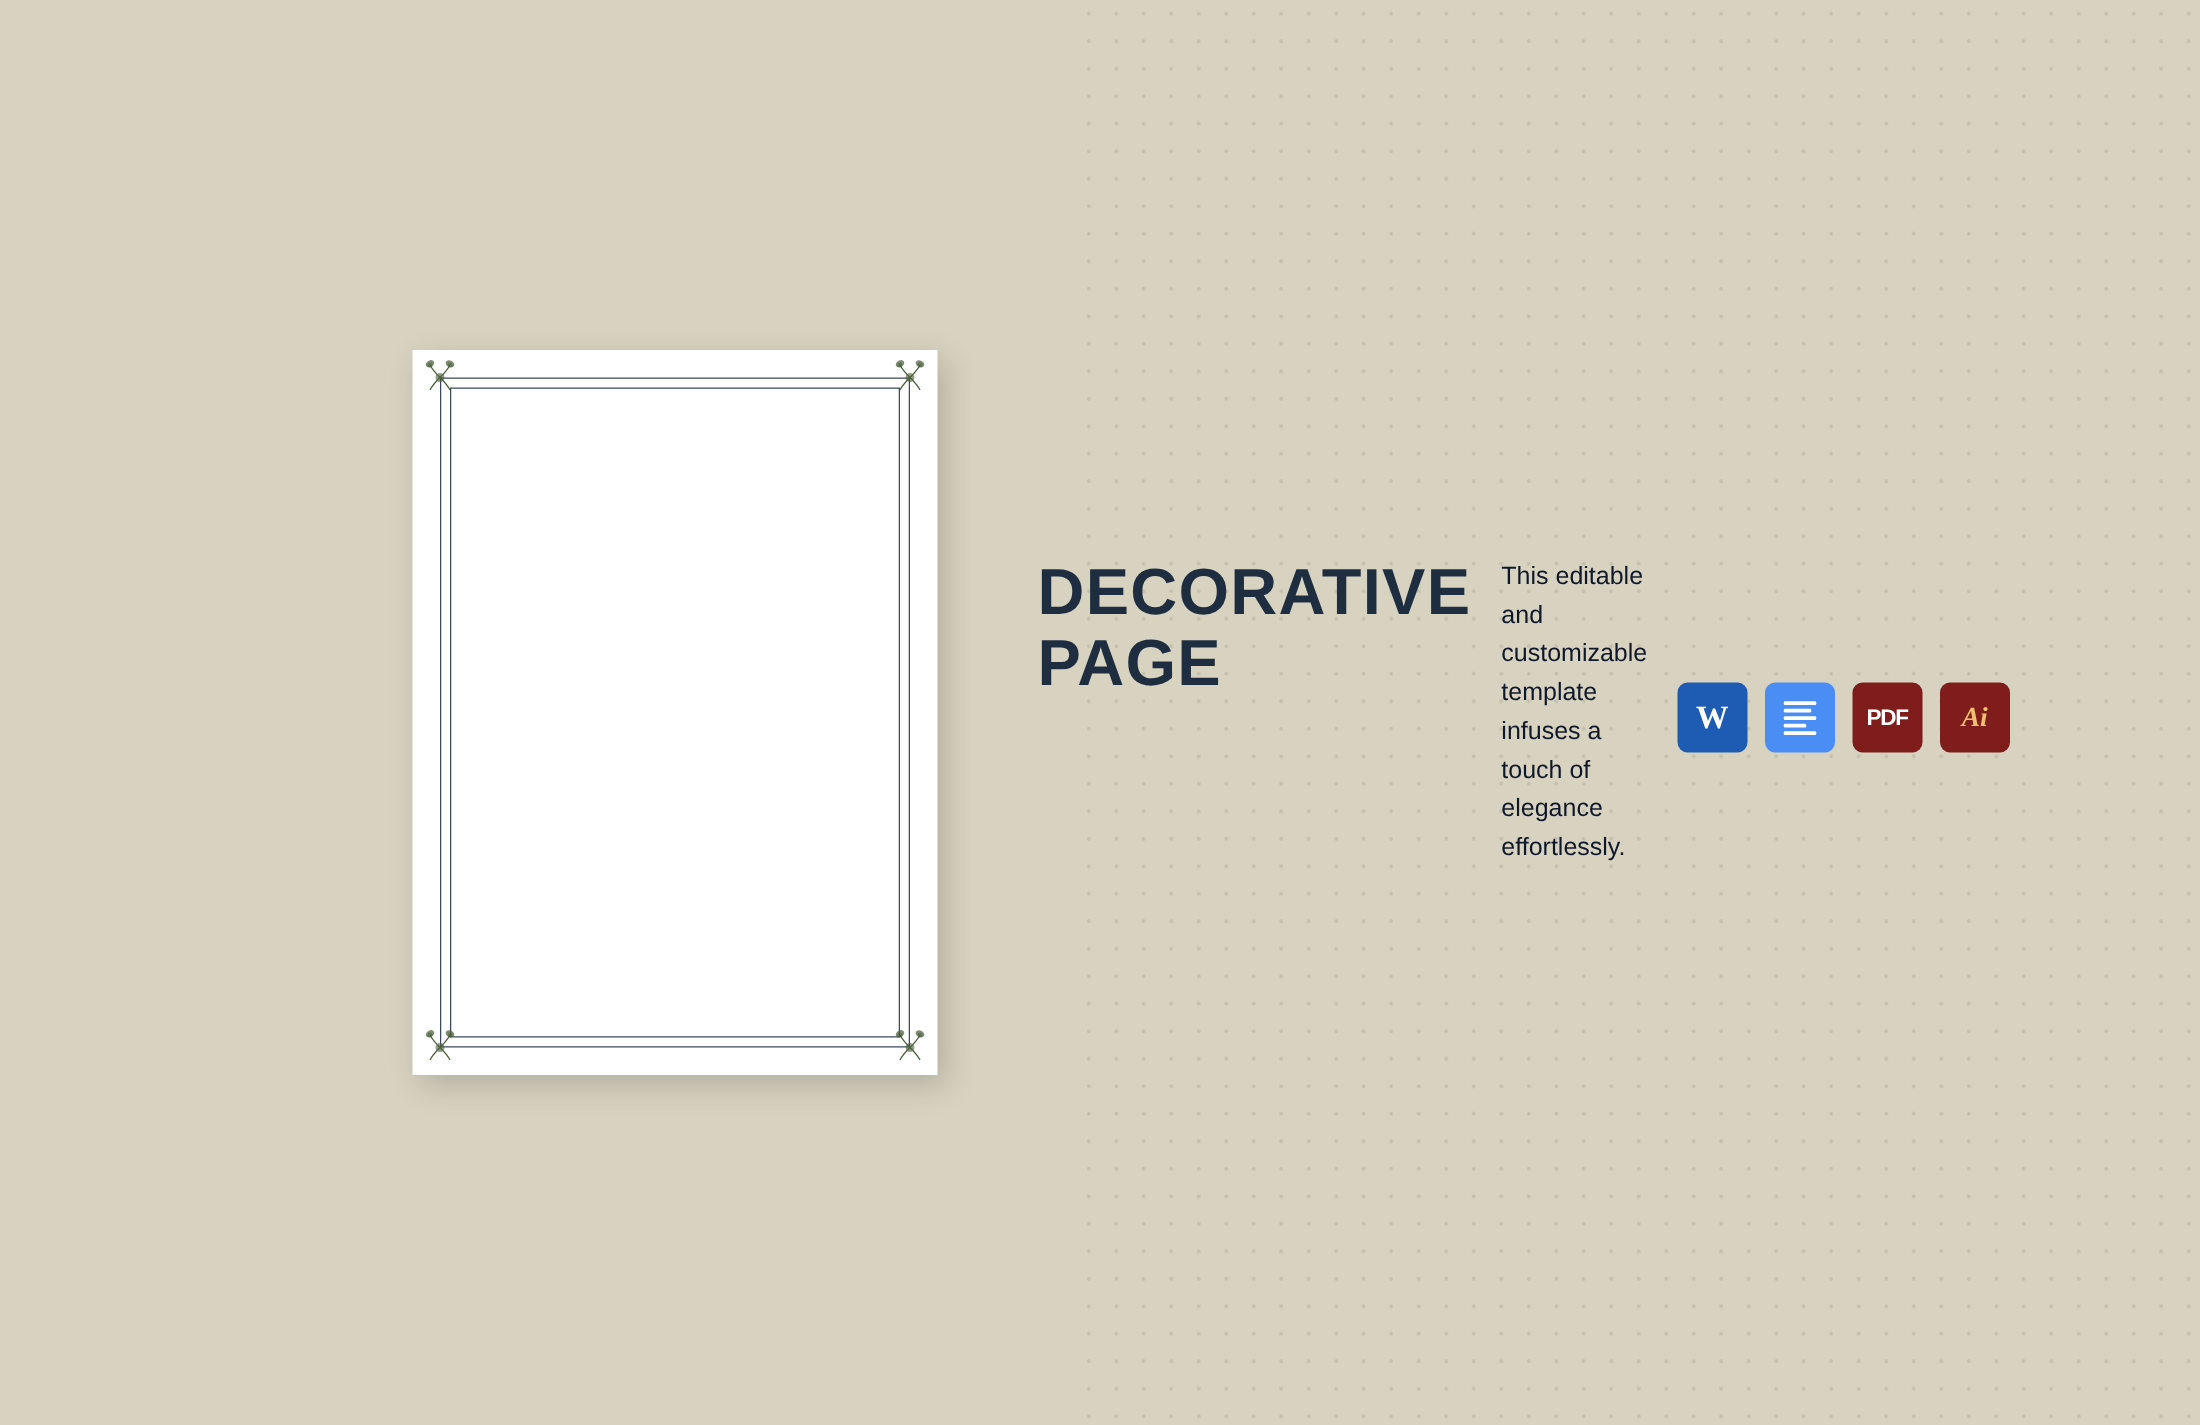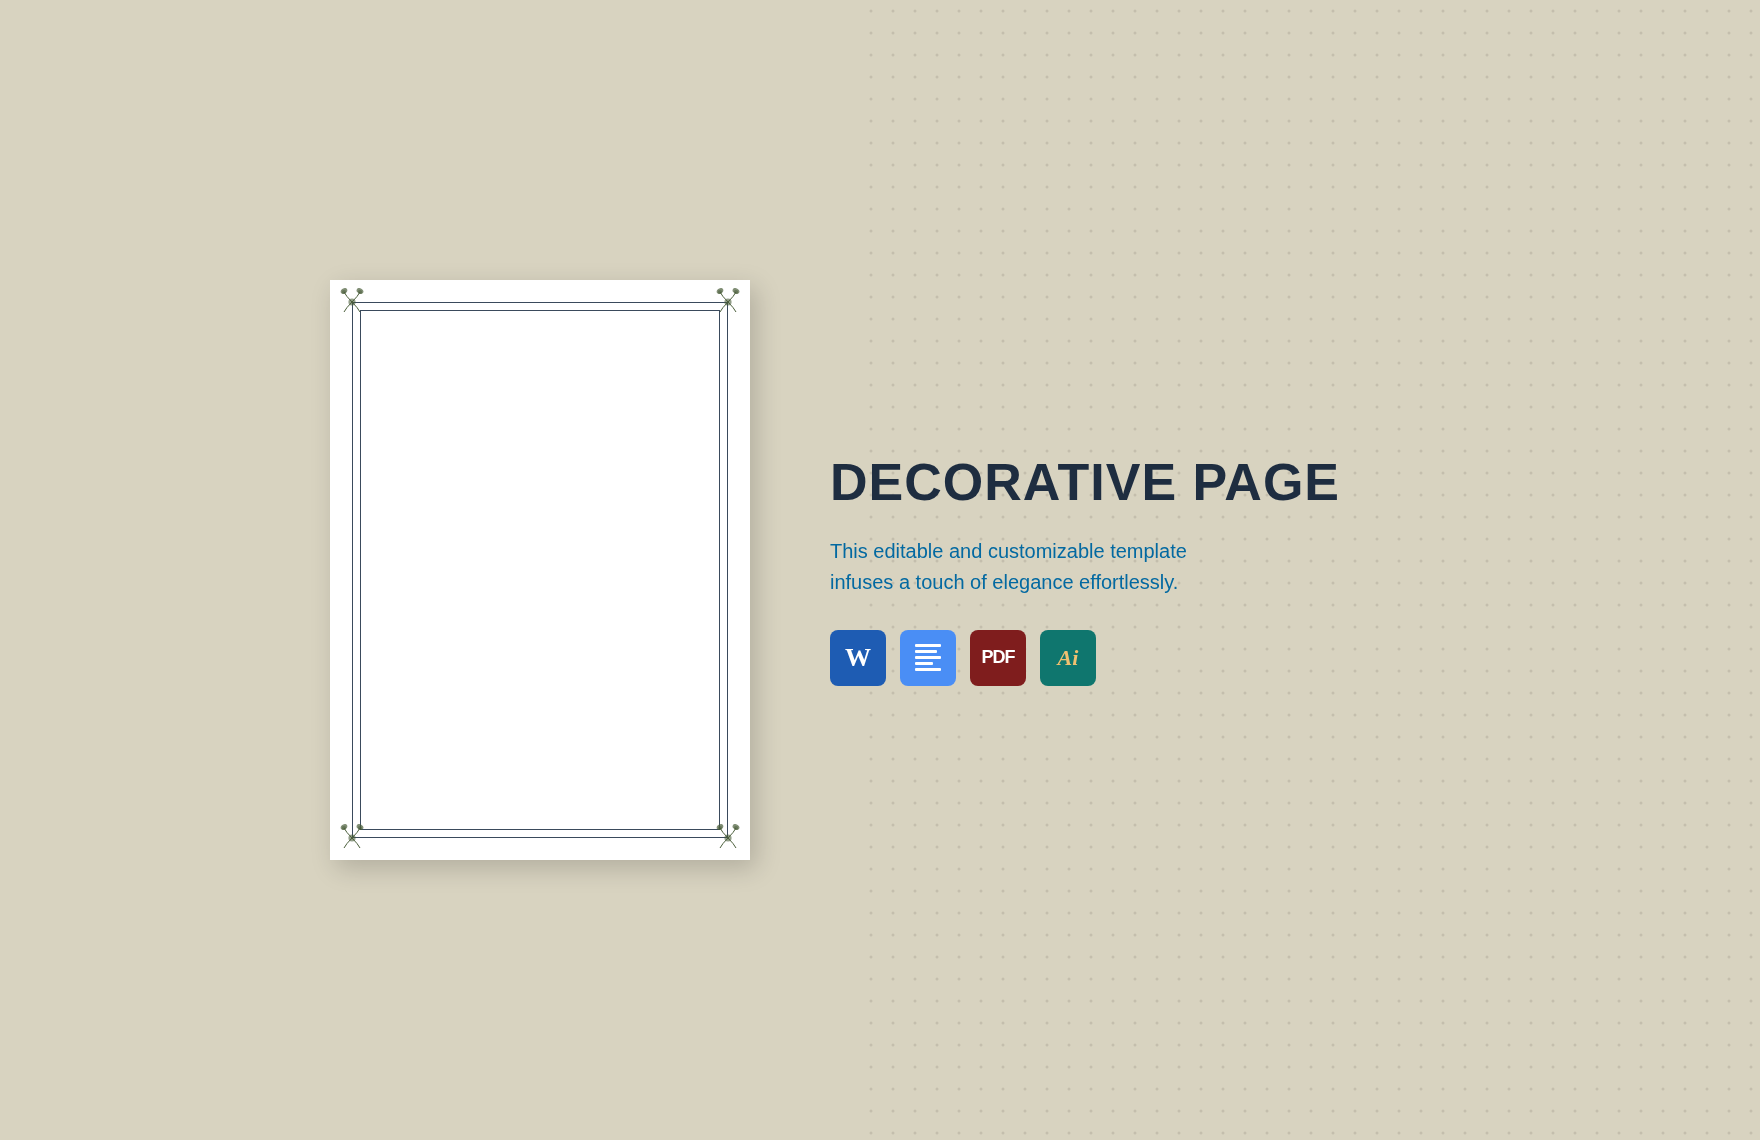--- a/index.html
+++ b/index.html
@@ -81,21 +81,21 @@
     .corner-tl { top: 6px; left: 6px; }
     .corner-tr { top: 6px; right: 6px; }
     .corner-bl { bottom: 6px; left: 6px; }
     .corner-br { bottom: 6px; right: 6px; }
 
     
     .text-content {
       flex: 1;
       max-width: 600px;
       display: flex;
-      flex-direction: column;
+      flex-direction: row;
       gap: 24px;
     }
 
     .title-line1 {
       font-size: 52px;
       font-weight: 900;
       color: #1e2d40;
       line-height: 1.1;
       text-transform: uppercase;
       letter-spacing: 1px;
@@ -105,21 +105,21 @@
       font-size: 52px;
       font-weight: 900;
       color: #b8862a;
       line-height: 1.1;
       text-transform: uppercase;
       letter-spacing: 1px;
     }
 
     .description {
       font-size: 20px;
-      color: #0369a1;
+      color: #0f172a;
       line-height: 1.55;
       max-width: 420px;
     }
 
     .app-icons {
       display: flex;
       gap: 14px;
       align-items: center;
       margin-top: 8px;
     }
@@ -141,21 +141,21 @@
     .icon-word {
       background: #1e5cb3;
     }
     .icon-docs {
       background: #4a8ef5;
     }
     .icon-pdf {
       background: #7f1d1d;
     }
     .icon-ai {
-      background: #0f766e;
+      background: #7f1d1d;
     }
 
     .icon-word-letter {
       font-size: 26px;
       font-weight: 900;
       color: white;
       font-family: 'Times New Roman', serif;
     }
     .icon-docs-lines {
       display: flex;

